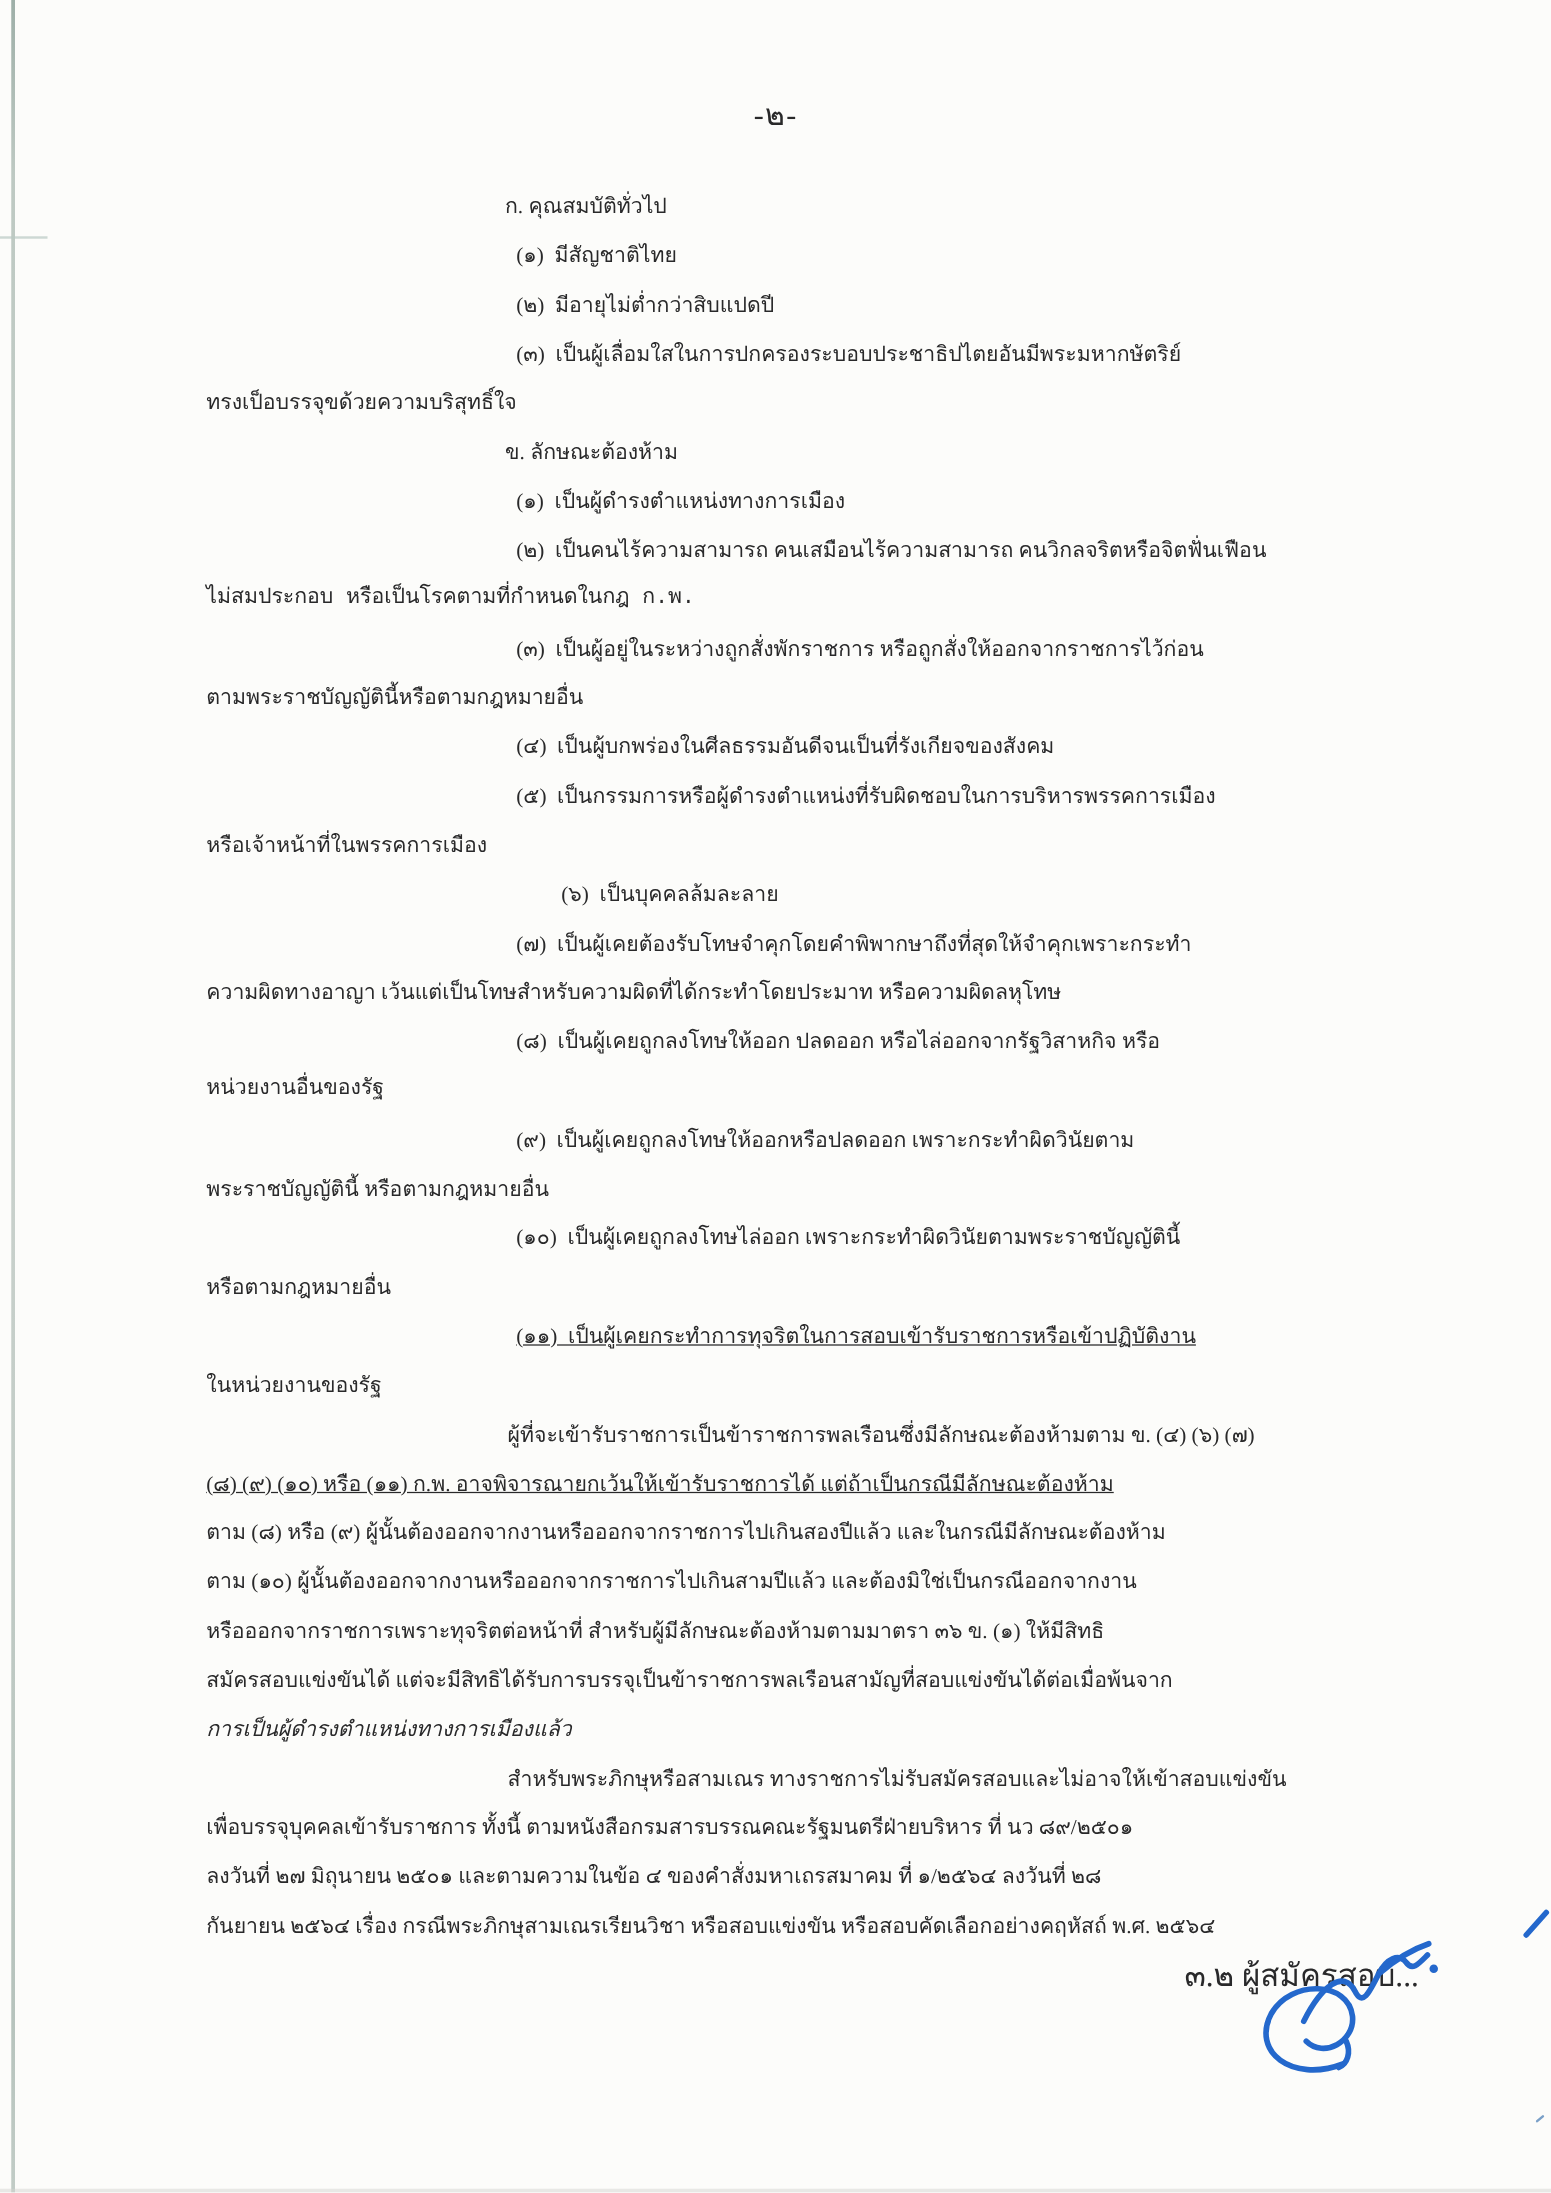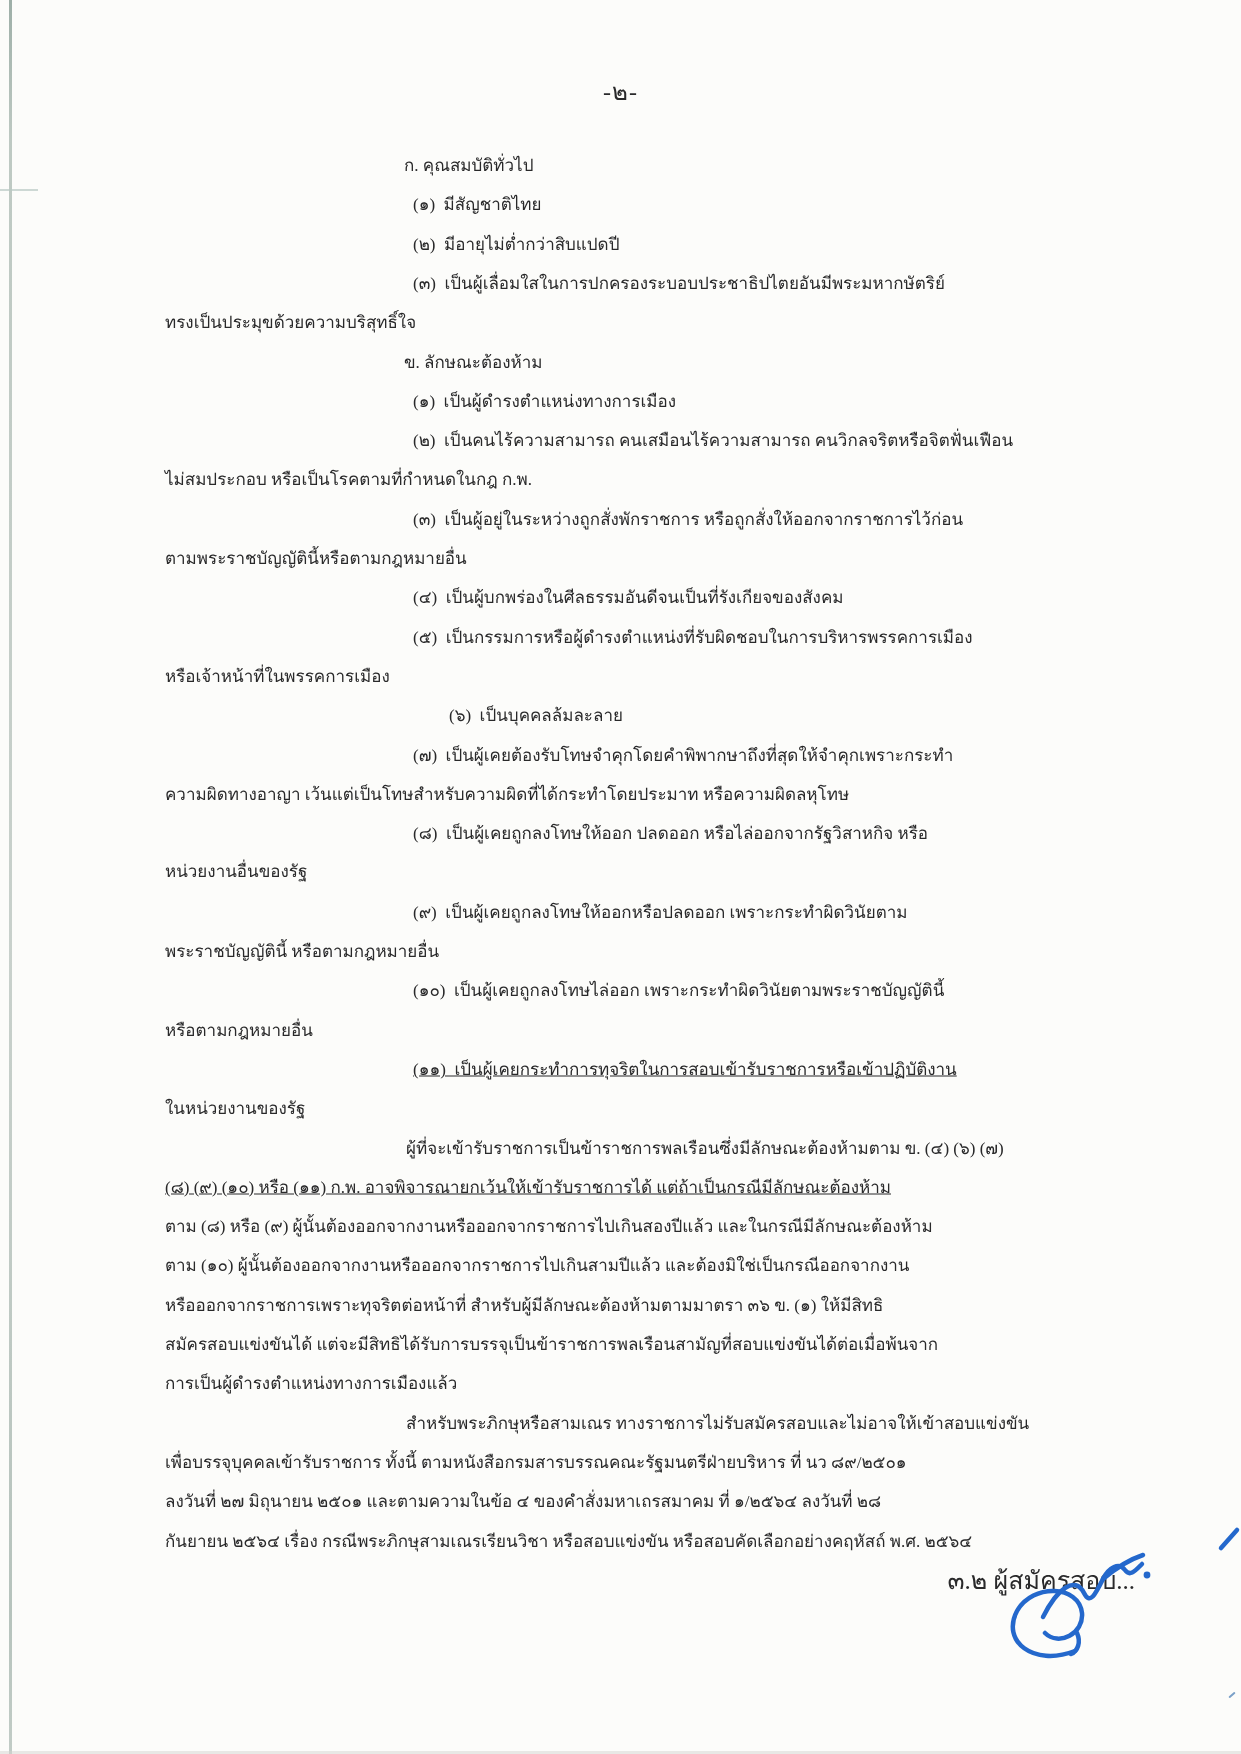--- a/index.html
+++ b/index.html
@@ -61,25 +61,25 @@
   <div class="bottom-edge"></div>
   <div class="corner-speck"></div>
 
   <div class="pagenum">-๒-</div>
 
   <div>
       <div class="line section" style="top: 165px;">ก. คุณสมบัติทั่วไป</div>
       <div class="line item" style="top: 204.3px;">(๑)  มีสัญชาติไทย</div>
       <div class="line item" style="top: 243.6px;">(๒)  มีอายุไม่ต่ำกว่าสิบแปดปี</div>
       <div class="line item" style="top: 282.9px;">(๓)  เป็นผู้เลื่อมใสในการปกครองระบอบประชาธิปไตยอันมีพระมหากษัตริย์</div>
-      <div class="line flush" style="top: 322.2px;">ทรงเป็นประมุขด้วยความบริสุทธิ์ใจ</div>
+      <div class="line flush" style="top: 322.2px;">ทรงเป็อบรรจุขด้วยความบริสุทธิ์ใจ</div>
       <div class="line section" style="top: 361.5px;">ข. ลักษณะต้องห้าม</div>
       <div class="line item" style="top: 400.8px;">(๑)  เป็นผู้ดำรงตำแหน่งทางการเมือง</div>
       <div class="line item" style="top: 440.1px;">(๒)  เป็นคนไร้ความสามารถ คนเสมือนไร้ความสามารถ คนวิกลจริตหรือจิตฟั่นเฟือน</div>
-      <div class="line flush" style="top: 479.4px;">ไม่สมประกอบ หรือเป็นโรคตามที่กำหนดในกฎ ก.พ.</div>
+      <div class="line flush" style="top: 479.4px; font-family: Liberation Mono, monospace;">ไม่สมประกอบ หรือเป็นโรคตามที่กำหนดในกฎ ก.พ.</div>
       <div class="line item" style="top: 518.7px;">(๓)  เป็นผู้อยู่ในระหว่างถูกสั่งพักราชการ หรือถูกสั่งให้ออกจากราชการไว้ก่อน</div>
       <div class="line flush" style="top: 558px;">ตามพระราชบัญญัตินี้หรือตามกฎหมายอื่น</div>
       <div class="line item" style="top: 597.3px;">(๔)  เป็นผู้บกพร่องในศีลธรรมอันดีจนเป็นที่รังเกียจของสังคม</div>
       <div class="line item" style="top: 636.6px;">(๕)  เป็นกรรมการหรือผู้ดำรงตำแหน่งที่รับผิดชอบในการบริหารพรรคการเมือง</div>
       <div class="line flush" style="top: 675.9px;">หรือเจ้าหน้าที่ในพรรคการเมือง</div>
       <div class="line item" style="top: 715.2px; margin-left: 36px;">(๖)  เป็นบุคคลล้มละลาย</div>
       <div class="line item" style="top: 754.5px;">(๗)  เป็นผู้เคยต้องรับโทษจำคุกโดยคำพิพากษาถึงที่สุดให้จำคุกเพราะกระทำ</div>
       <div class="line flush" style="top: 793.8px;">ความผิดทางอาญา เว้นแต่เป็นโทษสำหรับความผิดที่ได้กระทำโดยประมาท หรือความผิดลหุโทษ</div>
       <div class="line item" style="top: 833.1px;">(๘)  เป็นผู้เคยถูกลงโทษให้ออก ปลดออก หรือไล่ออกจากรัฐวิสาหกิจ หรือ</div>
       <div class="line flush" style="top: 872.4px; font-family: Liberation Mono, monospace;">หน่วยงานอื่นของรัฐ</div>
@@ -88,21 +88,21 @@
       <div class="line item" style="top: 990.3px;">(๑๐)  เป็นผู้เคยถูกลงโทษไล่ออก เพราะกระทำผิดวินัยตามพระราชบัญญัตินี้</div>
       <div class="line flush" style="top: 1029.6px;">หรือตามกฎหมายอื่น</div>
       <div class="line item" style="top: 1068.9px; text-decoration: underline;">(๑๑)  เป็นผู้เคยกระทำการทุจริตในการสอบเข้ารับราชการหรือเข้าปฏิบัติงาน</div>
       <div class="line flush" style="top: 1108.2px;">ในหน่วยงานของรัฐ</div>
       <div class="line para" style="top: 1147.5px;">ผู้ที่จะเข้ารับราชการเป็นข้าราชการพลเรือนซึ่งมีลักษณะต้องห้ามตาม ข. (๔) (๖) (๗)</div>
       <div class="line flush" style="top: 1186.8px; text-decoration: underline;">(๘) (๙) (๑๐) หรือ (๑๑) ก.พ. อาจพิจารณายกเว้นให้เข้ารับราชการได้ แต่ถ้าเป็นกรณีมีลักษณะต้องห้าม</div>
       <div class="line flush" style="top: 1226.1px;">ตาม (๘) หรือ (๙) ผู้นั้นต้องออกจากงานหรือออกจากราชการไปเกินสองปีแล้ว และในกรณีมีลักษณะต้องห้าม</div>
       <div class="line flush" style="top: 1265.4px;">ตาม (๑๐) ผู้นั้นต้องออกจากงานหรือออกจากราชการไปเกินสามปีแล้ว และต้องมิใช่เป็นกรณีออกจากงาน</div>
       <div class="line flush" style="top: 1304.7px;">หรือออกจากราชการเพราะทุจริตต่อหน้าที่ สำหรับผู้มีลักษณะต้องห้ามตามมาตรา ๓๖ ข. (๑) ให้มีสิทธิ</div>
       <div class="line flush" style="top: 1344px;">สมัครสอบแข่งขันได้ แต่จะมีสิทธิได้รับการบรรจุเป็นข้าราชการพลเรือนสามัญที่สอบแข่งขันได้ต่อเมื่อพ้นจาก</div>
-      <div class="line flush" style="top: 1383.3px;">การเป็นผู้ดำรงตำแหน่งทางการเมืองแล้ว</div>
+      <div class="line flush" style="top: 1383.3px; font-style: italic;">การเป็นผู้ดำรงตำแหน่งทางการเมืองแล้ว</div>
       <div class="line para" style="top: 1422.6px;">สำหรับพระภิกษุหรือสามเณร ทางราชการไม่รับสมัครสอบและไม่อาจให้เข้าสอบแข่งขัน</div>
       <div class="line flush" style="top: 1461.9px;">เพื่อบรรจุบุคคลเข้ารับราชการ ทั้งนี้ ตามหนังสือกรมสารบรรณคณะรัฐมนตรีฝ่ายบริหาร ที่ นว ๘๙/๒๕๐๑</div>
       <div class="line flush" style="top: 1501.2px;">ลงวันที่ ๒๗ มิถุนายน ๒๕๐๑ และตามความในข้อ ๔ ของคำสั่งมหาเถรสมาคม ที่ ๑/๒๕๖๔ ลงวันที่ ๒๘</div>
       <div class="line flush" style="top: 1540.5px;">กันยายน ๒๕๖๔ เรื่อง กรณีพระภิกษุสามเณรเรียนวิชา หรือสอบแข่งขัน หรือสอบคัดเลือกอย่างคฤหัสถ์ พ.ศ. ๒๕๖๔</div>
     </div>
 
   <div class="catchword">๓.๒ ผู้สมัครสอบ...</div>
 
   <div class="sig-wrap">
     <svg width="260" height="185" viewBox="0 0 260 185">

